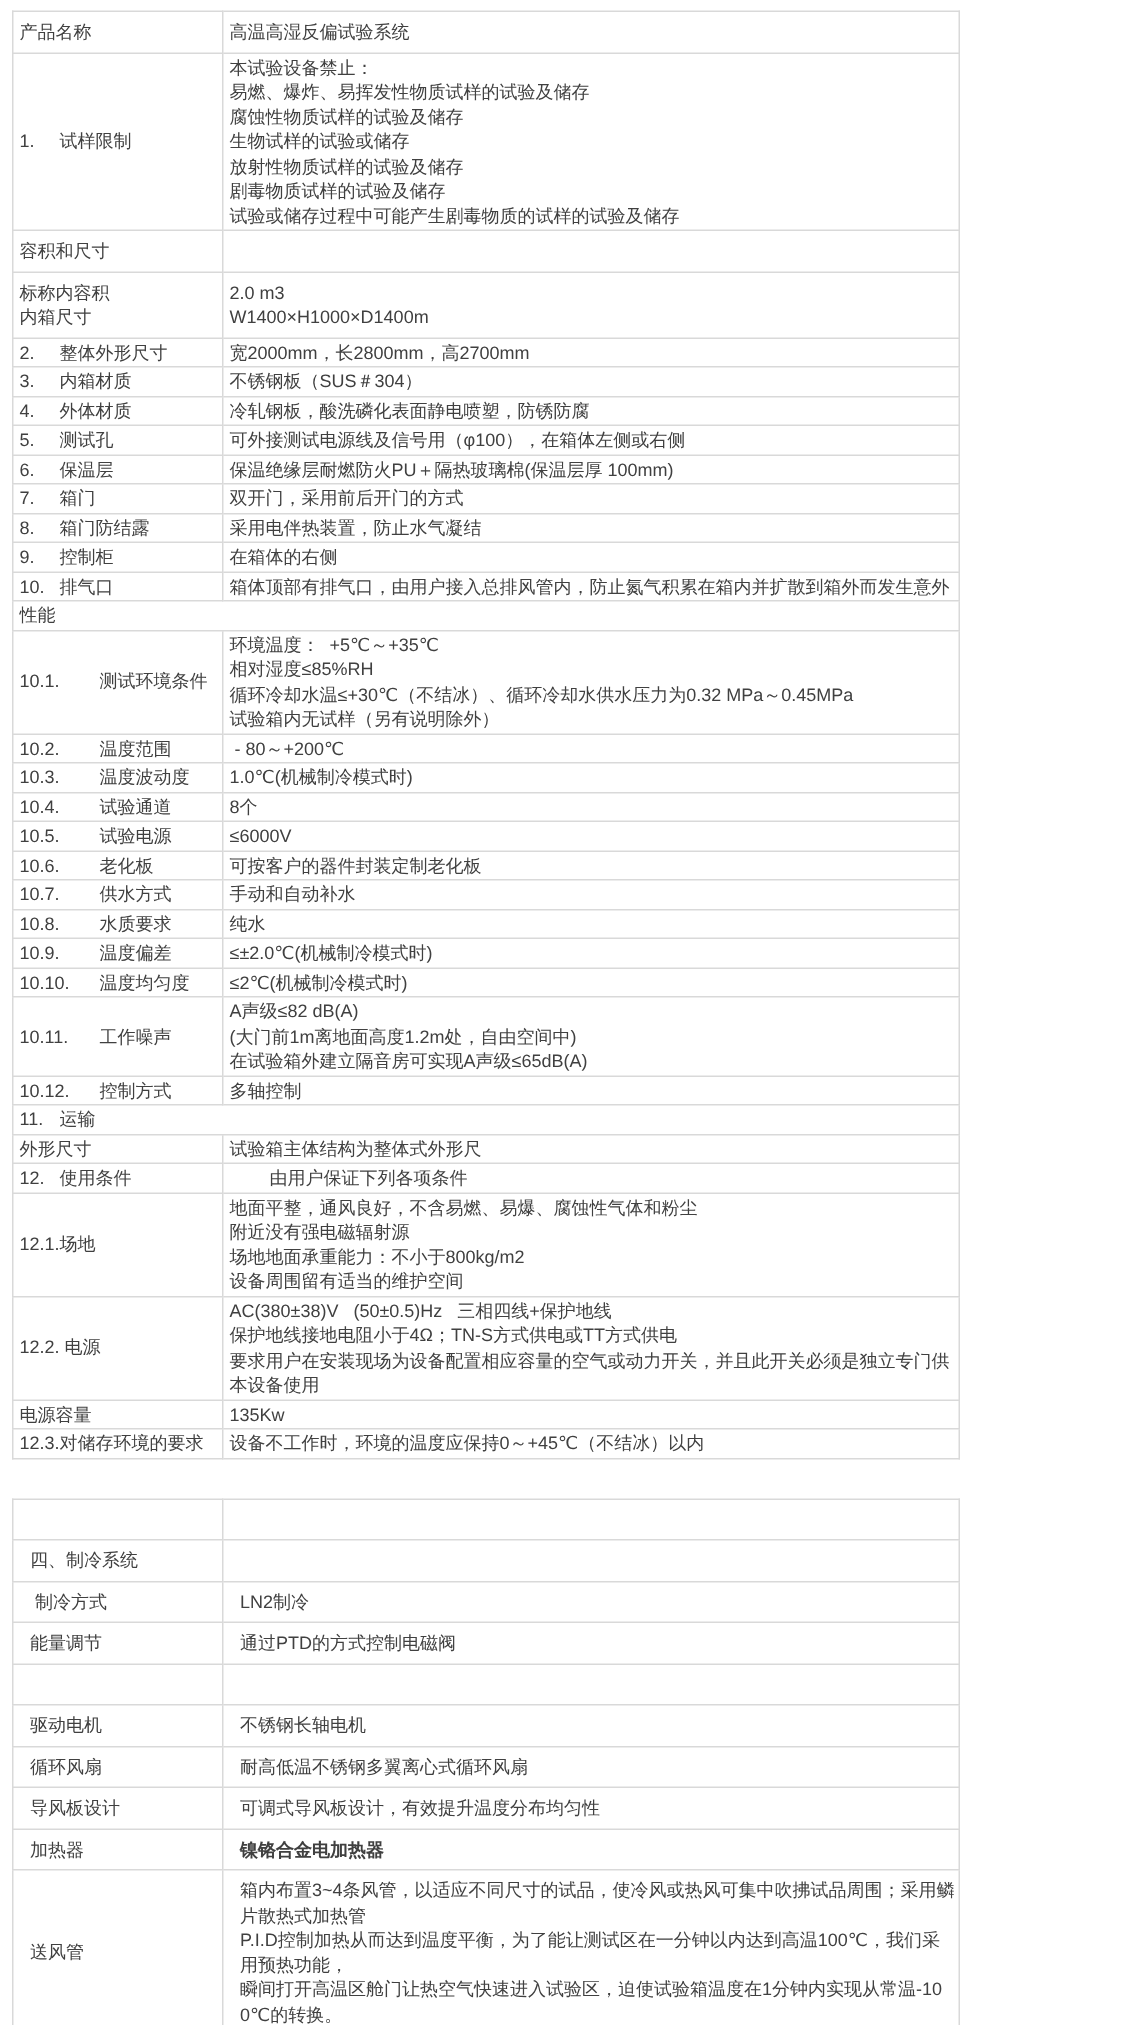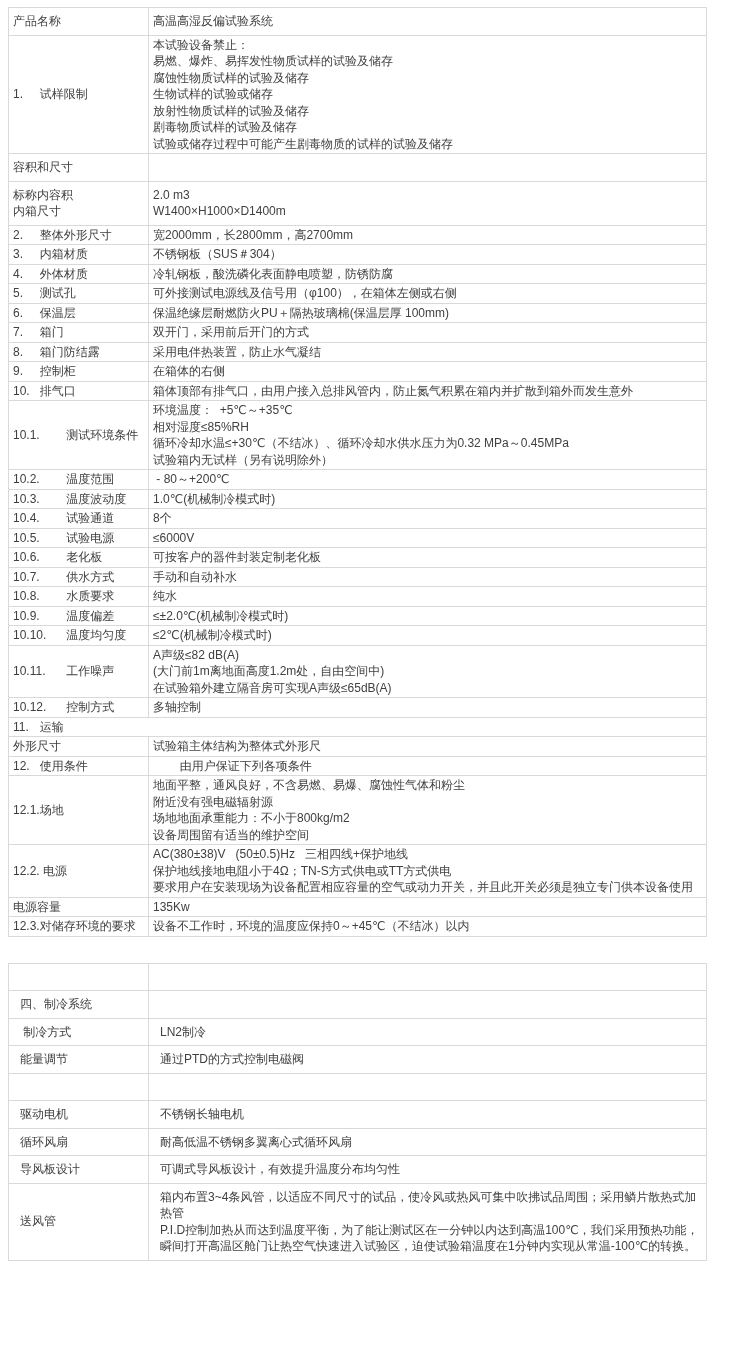--- a/index.html
+++ b/index.html
@@ -15,21 +15,21 @@
     font-size:12px;
     color:var(--text);
     -webkit-font-smoothing:antialiased;
   }
   .page{
     padding:7px 0 0 8px;
   }
   table.spec{
     border-collapse:collapse;
     table-layout:fixed;
-    width:699px;
+    width:632px;
     background:var(--bg);
   }
   table.spec col.col-label{width:140px;}
   table.spec td{
     border:1px solid var(--border);
     padding:1px 2px 1px 4px;
     line-height:16.5px;
     vertical-align:middle;
     white-space:pre-wrap;
     tab-size:8;
@@ -107,20 +107,23 @@
         </tr>
         <tr>
           <td class="c1">9.	控制柜</td>
           <td class="c2">在箱体的右侧</td>
         </tr>
         <tr>
           <td class="c1">10.	排气口</td>
           <td class="c2">箱体顶部有排气口，由用户接入总排风管内，防止氮气积累在箱内并扩散到箱外而发生意外</td>
         </tr>
         <tr>
+          <td colspan="2" class="section">性能</td>
+        </tr>
+        <tr>
           <td class="c1">10.1.	测试环境条件</td>
           <td class="c2">环境温度：  +5℃～+35℃
 相对湿度≤85%RH
 循环冷却水温≤+30℃（不结冰）、循环冷却水供水压力为0.32 MPa～0.45MPa
 试验箱内无试样（另有说明除外）</td>
         </tr>
         <tr>
           <td class="c1">10.2.	温度范围</td>
           <td class="c2"> - 80～+200℃</td>
         </tr>
@@ -233,20 +236,24 @@
         </tr>
         <tr>
           <td class="c1">循环风扇</td>
           <td class="c2">耐高低温不锈钢多翼离心式循环风扇</td>
         </tr>
         <tr>
           <td class="c1">导风板设计</td>
           <td class="c2">可调式导风板设计，有效提升温度分布均匀性</td>
         </tr>
         <tr>
+          <td class="c1">加热器</td>
+          <td class="c2 vbold">镍铬合金电加热器</td>
+        </tr>
+        <tr>
           <td class="c1">送风管</td>
           <td class="c2">箱内布置3~4条风管，以适应不同尺寸的试品，使冷风或热风可集中吹拂试品周围；采用鳞片散热式加热管
 P.I.D控制加热从而达到温度平衡，为了能让测试区在一分钟以内达到高温100℃，我们采用预热功能，
 瞬间打开高温区舱门让热空气快速进入试验区，迫使试验箱温度在1分钟内实现从常温-100℃的转换。</td>
         </tr>
       </tbody>
   </table>
 </div>
 
 </body></html>

